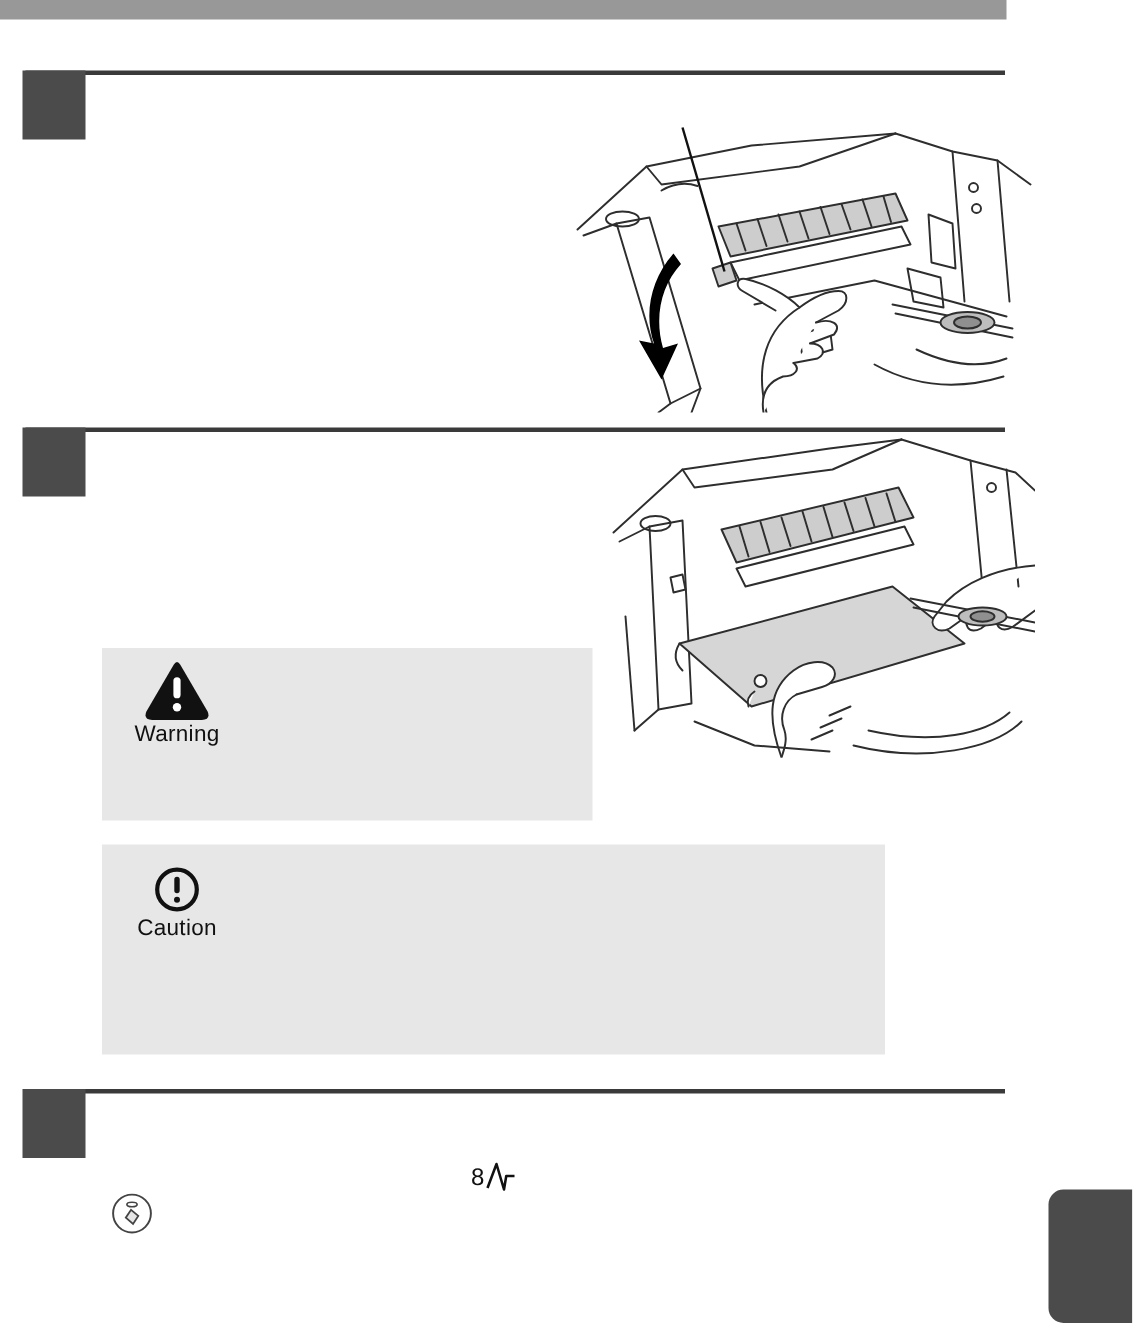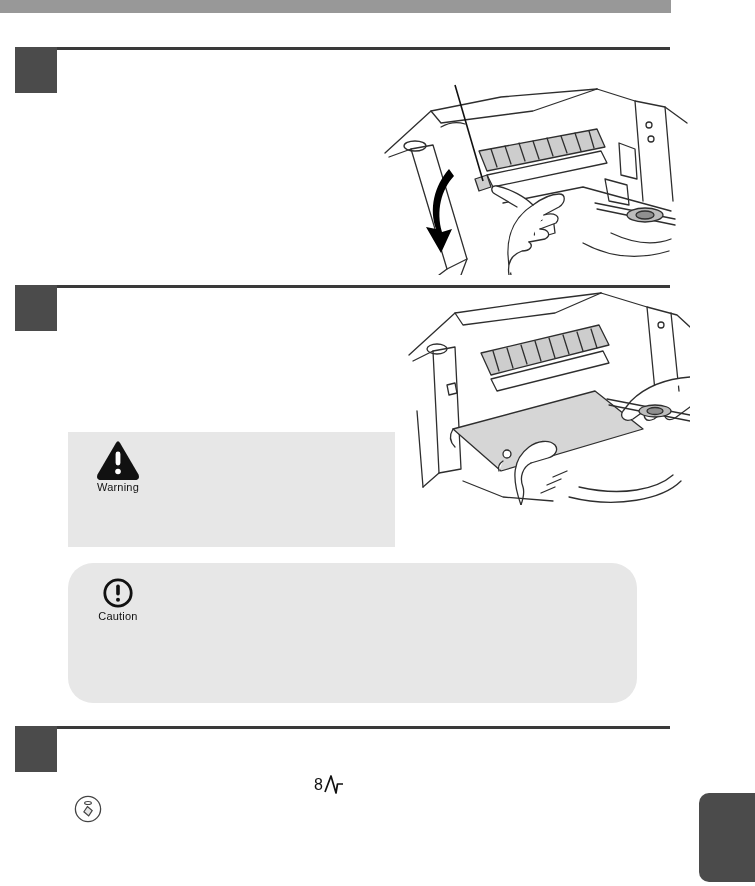--- a/index.html
+++ b/index.html
@@ -14,24 +14,24 @@
   .rule.r3{top:726px;}
   .step-box{position:absolute;left:15px;width:42px;height:46px;background:#4b4b4b;}
   .step-box.s1{top:47px;}
   .step-box.s2{top:285px;}
   .step-box.s3{top:726px;}
   .figure{position:absolute;}
   .fig1{left:383px;top:83px;width:307px;height:192px;}
   .fig2{left:403px;top:291px;width:287px;height:214px;}
   .notice{position:absolute;background:#e7e7e7;}
   .warning-box{left:68px;top:432px;width:327px;height:115px;}
-  .caution-box{left:68px;top:563px;width:569px;height:140px;border-radius:25px;}
+  .caution-box{left:68px;top:563px;width:522px;height:140px;}
   .notice .icon-wrap{position:absolute;left:14px;top:8px;width:72px;text-align:center;}
   .caution-box .icon-wrap{top:14px;}
-  .notice-label{display:block;margin-top:1px;font-size:11px;color:#111;letter-spacing:0.2px;}
+  .notice-label{display:block;margin-top:1px;font-size:15px;color:#111;letter-spacing:0.2px;}
   .jam-icon{position:absolute;left:314px;top:772px;width:34px;height:24px;}
   .start-icon{position:absolute;left:73px;top:794px;width:30px;height:30px;}
   .chapter-tab{position:absolute;left:699px;top:793px;width:56px;height:89px;background:#4b4b4b;border-radius:10px 0 0 10px;}
   svg{display:block;}
 </style>
 </head>
 <body>
 
 <div class="page">
 

